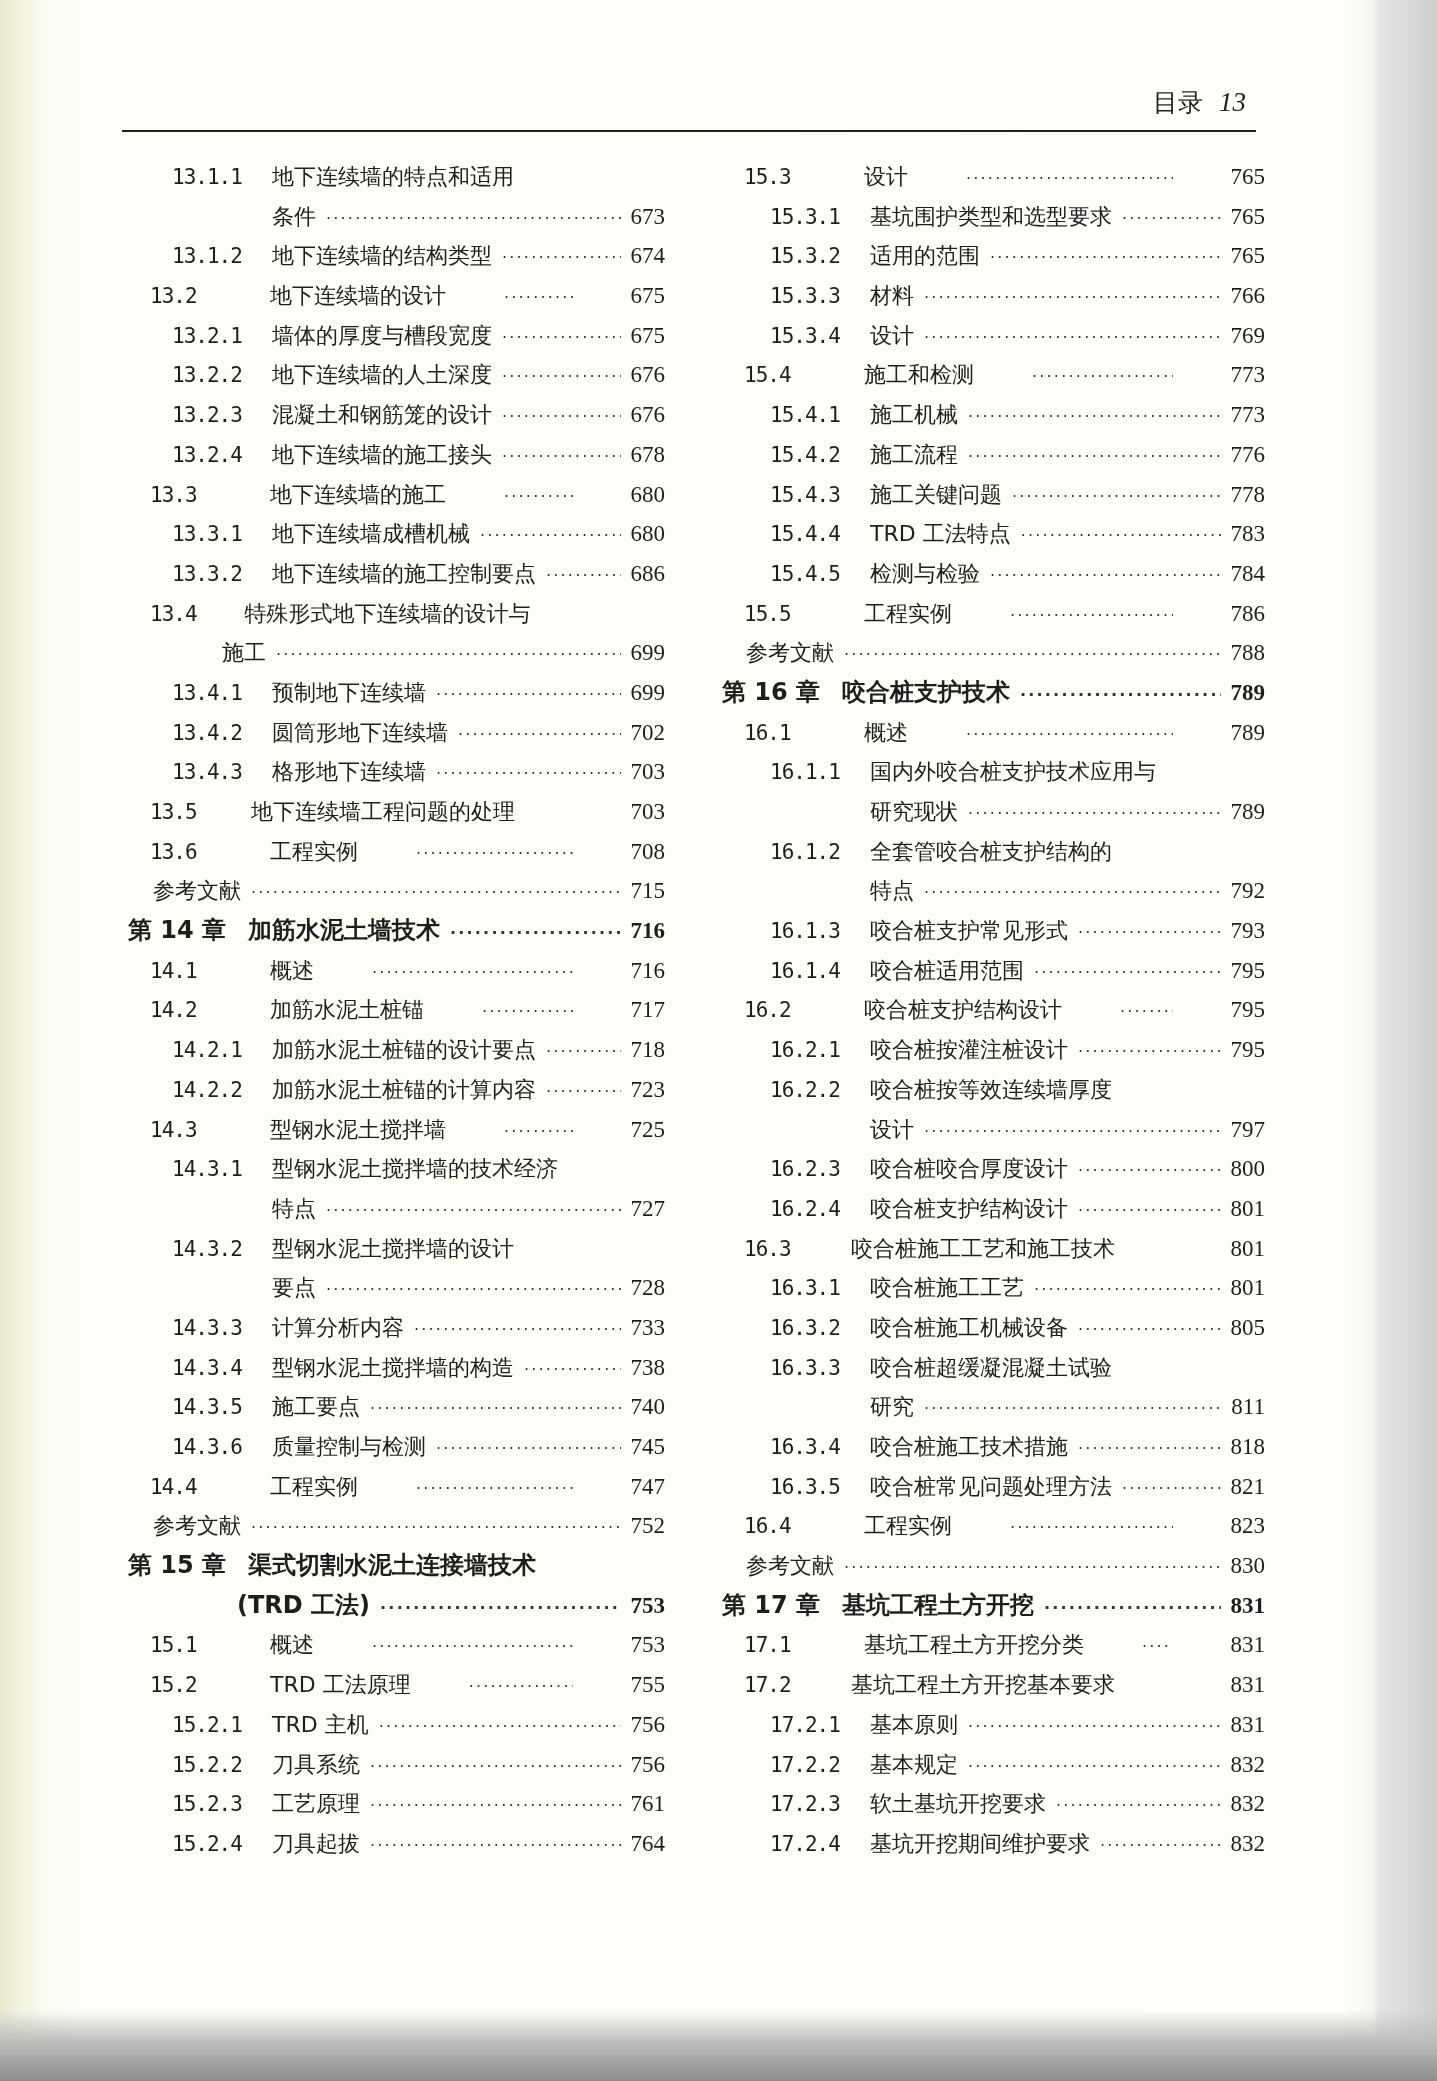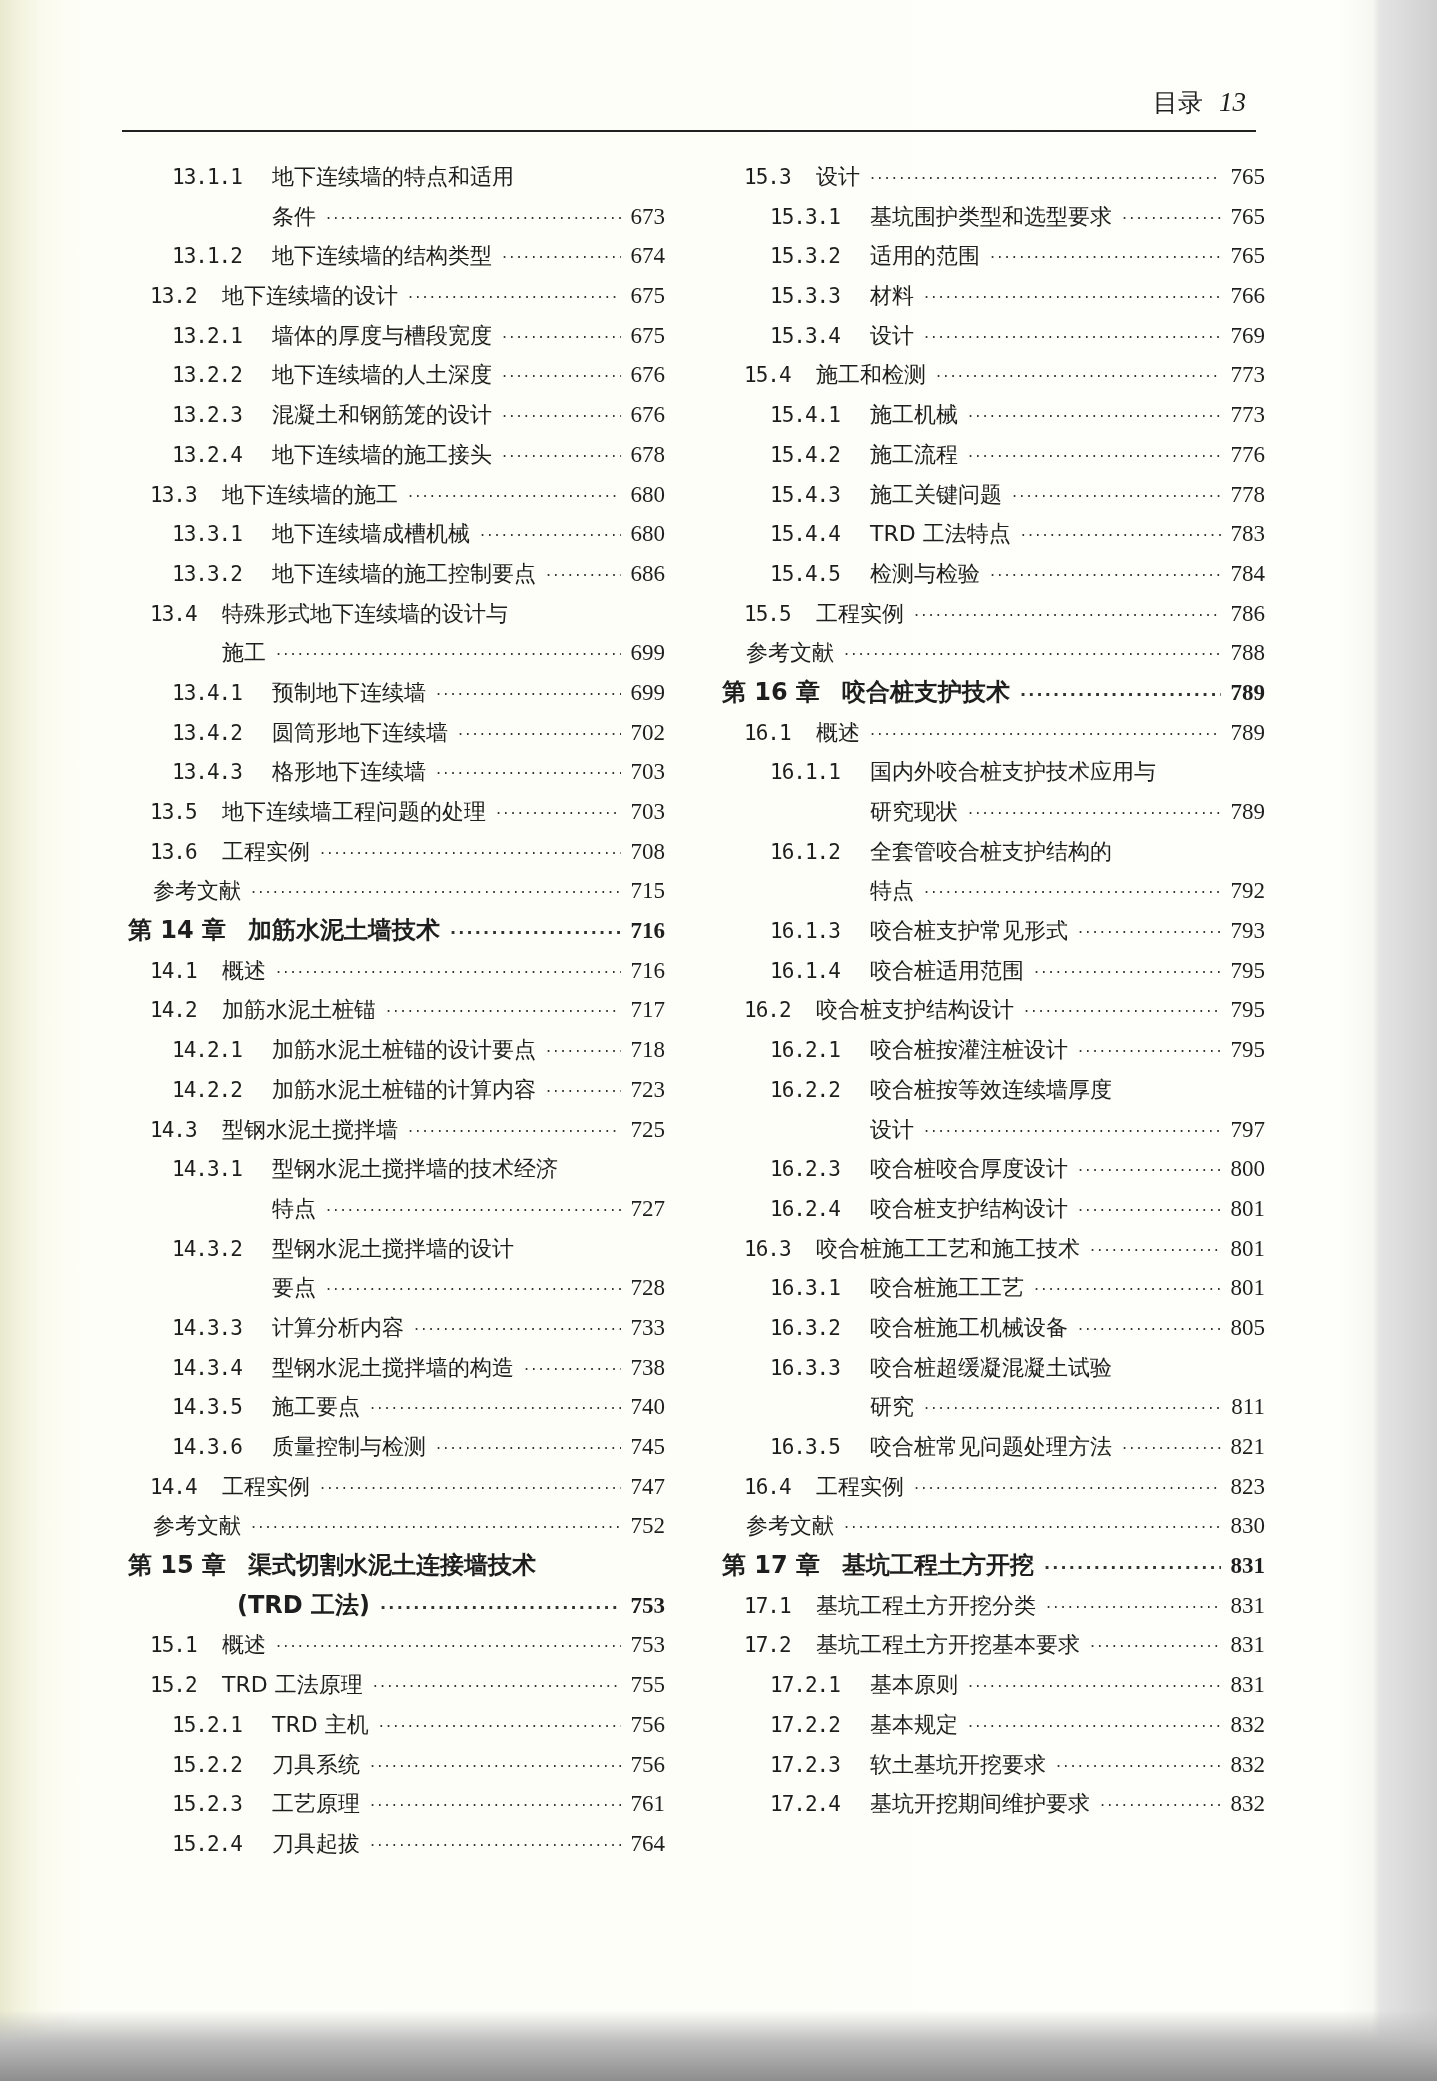--- a/index.html
+++ b/index.html
@@ -42,21 +42,21 @@
   .row .dots::before { content: "·························································································································"; }
   .row .page-no { font-family: "Liberation Serif", "DejaVu Serif", serif; font-size: 23px; min-width: 36px; text-align: right; }
   .row.lref { padding-left: 31px; }
   .row.lch { padding-left: 6px; font-weight: bold; }
   .row.lch .num { font-family: "DejaVu Sans", sans-serif; font-weight: bold; font-size: 24px; width: 120px; letter-spacing: 0; }
   .row.lch .title { font-weight: bold; font-size: 24px; }
   .row.nodots .dots { visibility: hidden; }
   
   .row.s3 { padding-left: 50px; }
   .row.s3 .num { width: 100px; }
-  .row.s2 { padding-left: 28px; }
+  .row.s2 { padding-left: 28px; gap: 48px; }
   .row.s2 .num { width: 72px; }
   .row.cont3 { padding-left: 150px; }
   .row.cont2 { padding-left: 100px; }
   .row.contch { padding-left: 115px; font-weight: bold; }
   .row.contch .title { font-weight: bold; font-size: 24px; }
   .col-right .row.s2 { padding-left: 24px; }
   .col-right .row.s3 { padding-left: 50px; }
   .col-right .row.cont3 { padding-left: 150px; }
   .col-right .row.lref { padding-left: 26px; }
   .col-right .row.lch { padding-left: 2px; }
@@ -518,20 +518,26 @@
     <span class="dots"></span>
     <span class="page-no"></span>
   </div>
       <div class="row cont3">
     <span class="num"></span>
     <span class="title">研究</span>
     <span class="dots"></span>
     <span class="page-no">811</span>
   </div>
       <div class="row s3">
+    <span class="num">16.3.4</span>
+    <span class="title">咬合桩施工技术措施</span>
+    <span class="dots"></span>
+    <span class="page-no">818</span>
+  </div>
+      <div class="row s3">
     <span class="num">16.3.5</span>
     <span class="title">咬合桩常见问题处理方法</span>
     <span class="dots"></span>
     <span class="page-no">821</span>
   </div>
       <div class="row s2">
     <span class="num">16.4</span>
     <span class="title">工程实例</span>
     <span class="dots"></span>
     <span class="page-no">823</span>

